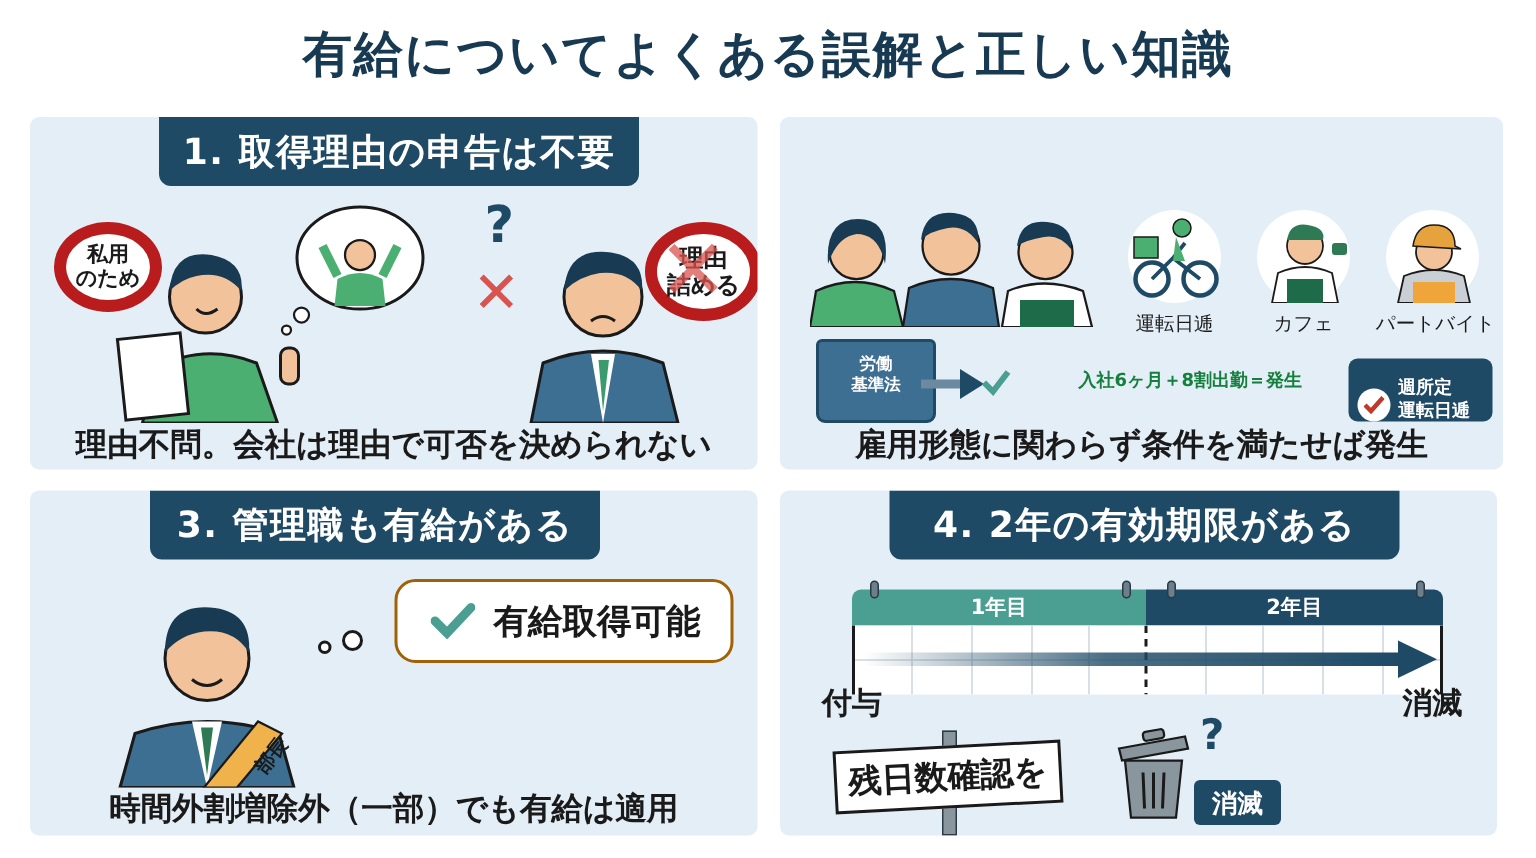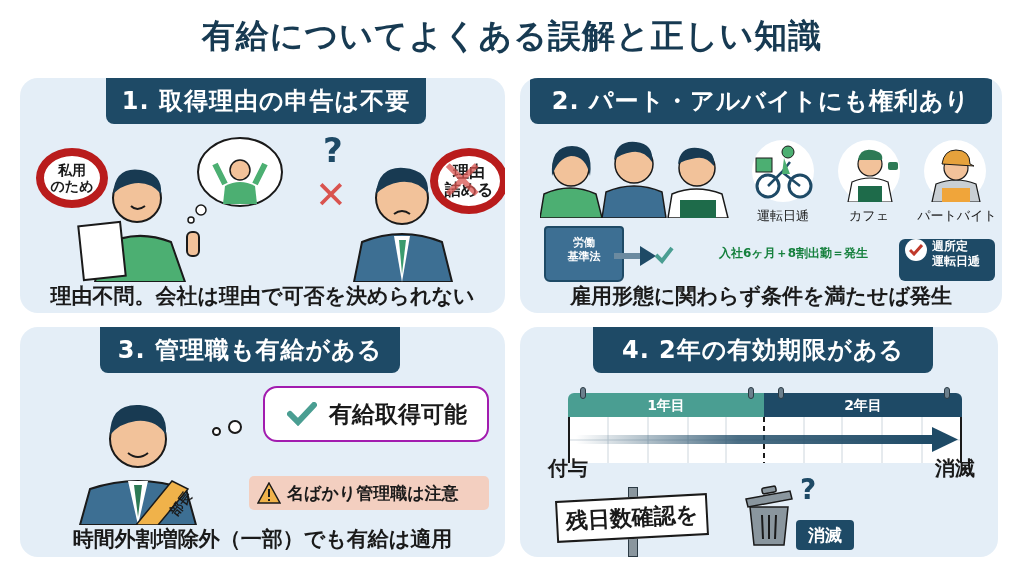--- a/index.html
+++ b/index.html
@@ -5,21 +5,21 @@
   * { box-sizing: border-box; margin: 0; padding: 0; }
   html, body { width: 1024px; height: 572px; background: #ffffff; overflow: hidden; }
   body { position: relative; font-family: "DejaVu Sans", "Liberation Sans", sans-serif; color: #1a1a1a; }
 
   .page-title {
     position: absolute; left: 0; top: 14px; width: 1024px; text-align: center;
     font-size: 33px; font-weight: bold; color: #173a52; letter-spacing: 1px;
   }
 
   .panel {
-    position: absolute; background: #e4eef7; border-radius: 18px; overflow: hidden;
+    position: absolute; background: #e4eef7; border-radius: 6px; overflow: hidden;
   }
   #p1 { left: 20px; top: 78px; width: 485px; height: 235px; }
   #p2 { left: 520px; top: 78px; width: 482px; height: 235px; }
   #p3 { left: 20px; top: 327px; width: 485px; height: 230px; }
   #p4 { left: 520px; top: 327px; width: 478px; height: 230px; }
 
   .panel-header {
     position: absolute; top: 0; height: 46px; background: #1e4a66; color: #fff;
     border-radius: 0 0 8px 8px; font-size: 24px; font-weight: bold;
     display: flex; align-items: center; justify-content: center; letter-spacing: 1px;
@@ -49,27 +49,27 @@
 
   .law-book {
     position: absolute; left: 24px; top: 148px; width: 80px; height: 56px; background: #3d6f93;
     border: 2px solid #1e4a66; border-radius: 4px 4px 6px 6px; color: #fff; font-size: 11px;
     font-weight: bold; text-align: center; line-height: 1.25; padding-top: 8px;
   }
   .cond-text { position: absolute; left: 155px; top: 167px; font-size: 12px; font-weight: bold; color: #15803d; margin-left: 44px; }
   .week-badge {
     position: absolute; left: 379px; top: 161px; width: 96px; height: 42px; background: #1e4a66;
     border-radius: 6px; color: #fff; font-size: 12px; font-weight: bold; line-height: 1.25;
-    display: flex; align-items: flex-start; gap: 5px; padding-left: 6px;
+    display: flex; align-items: flex-end; gap: 5px; padding-left: 6px;
   }
   .week-badge .chk { width: 22px; height: 22px; border-radius: 50%; background: #fff; display:flex; align-items:center; justify-content:center; }
 
   .think-box {
     position: absolute; left: 243px; top: 59px; width: 226px; height: 56px; background: #fff;
-    border: 2px solid #a21caf; border-radius: 14px; display: flex; align-items: center;
+    border: 2px solid #a16207; border-radius: 14px; display: flex; align-items: center;
     gap: 12px; padding-left: 22px; font-size: 23px; font-weight: bold;
   }
   .warn-box {
     position: absolute; left: 229px; top: 149px; width: 240px; height: 34px; background: #f3cfc0;
     border-radius: 5px; display: flex; align-items: center; gap: 6px; padding-left: 8px;
     font-size: 17px; font-weight: bold; color: #1a1a1a;
   }
 
   .timeline { position: absolute; left: 48px; top: 66px; width: 394px; height: 80px; }
   .tl-year1 { position: absolute; left: 0; top: 0; width: 196px; height: 24px; background: #4a9e92; border-radius: 6px 0 0 0; color: #fff; font-weight: bold; font-size: 14px; text-align: center; line-height: 24px; }
@@ -139,21 +139,20 @@
       <div>理由</div>
       <div>詰める</div>
       <div style="position:absolute;left:-6px;top:-10px;font-size:56px;color:#d9534f;opacity:0.75;line-height:1;">✕</div>
     </div>
   </div>
 
   <div class="panel-footer">理由不問。会社は理由で可否を決められない</div>
 </div>
 
 <div class="panel" id="p2">
-  <div class="panel-header">2. パート・アルバイトにも権利あり</div>
 
   <svg class="abs" style="left:20px;top:58px" width="190" height="82" viewBox="0 0 190 82">
     <path d="M0 82 L4 58 Q30 46 56 58 L62 82Z" fill="#4caf72" stroke="#1a1a1a" stroke-width="1.5"></path>
     <circle cx="31" cy="32" r="18" fill="#f2c29a" stroke="#1a1a1a" stroke-width="1.5"></circle>
     <path d="M12 40 Q10 10 32 10 Q54 10 50 40 Q46 20 31 20 Q18 22 12 40Z" fill="#183a52"></path>
     <path d="M62 82 L66 56 Q94 44 122 56 L126 82Z" fill="#3d6f93" stroke="#1a1a1a" stroke-width="1.5"></path>
     <circle cx="94" cy="28" r="19" fill="#f2c29a" stroke="#1a1a1a" stroke-width="1.5"></circle>
     <path d="M74 24 Q76 4 96 6 Q114 8 112 26 Q104 14 92 16 Q80 18 74 24Z" fill="#183a52"></path>
     <path d="M128 82 L132 58 Q156 48 182 58 L188 82Z" fill="#fff" stroke="#1a1a1a" stroke-width="1.5"></path>
     <path d="M140 64 L140 82 L176 82 L176 64Z" fill="#1e6b4a"></path>
@@ -235,28 +234,20 @@
 
   <div class="abs" style="left:192px;top:100px;width:9px;height:9px;border-radius:50%;border:2px solid #1a1a1a;background:#fff;"></div>
   <div class="abs" style="left:208px;top:93px;width:14px;height:14px;border-radius:50%;border:2px solid #1a1a1a;background:#fff;"></div>
   <div class="think-box">
     <svg width="30" height="24" viewBox="0 0 30 24">
         <path d="M3 12 L11 20 L27 3" stroke="#4a9e92" stroke-width="6" fill="none" stroke-linecap="round"></path>
       </svg>
     <span>有給取得可能</span>
   </div>
 
-  <div class="warn-box">
-    <svg width="24" height="22" viewBox="0 0 24 22">
-        <path d="M12 1 L23 21 L1 21 Z" fill="#f0b24a" stroke="#1a1a1a" stroke-width="1.5"></path>
-        <rect x="11" y="7" width="2" height="8" fill="#1a1a1a"></rect>
-        <rect x="11" y="17" width="2" height="2" fill="#1a1a1a"></rect>
-      </svg>
-    <span>名ばかり管理職は注意</span>
-  </div>
 
   <div class="panel-footer">時間外割増除外（一部）でも有給は適用</div>
 </div>
 
 <div class="panel" id="p4">
   <div class="panel-header">4. 2年の有効期限がある</div>
 
   <div class="timeline">
     <div class="tl-year1">1年目</div>
     <div class="tl-year2">2年目</div>

